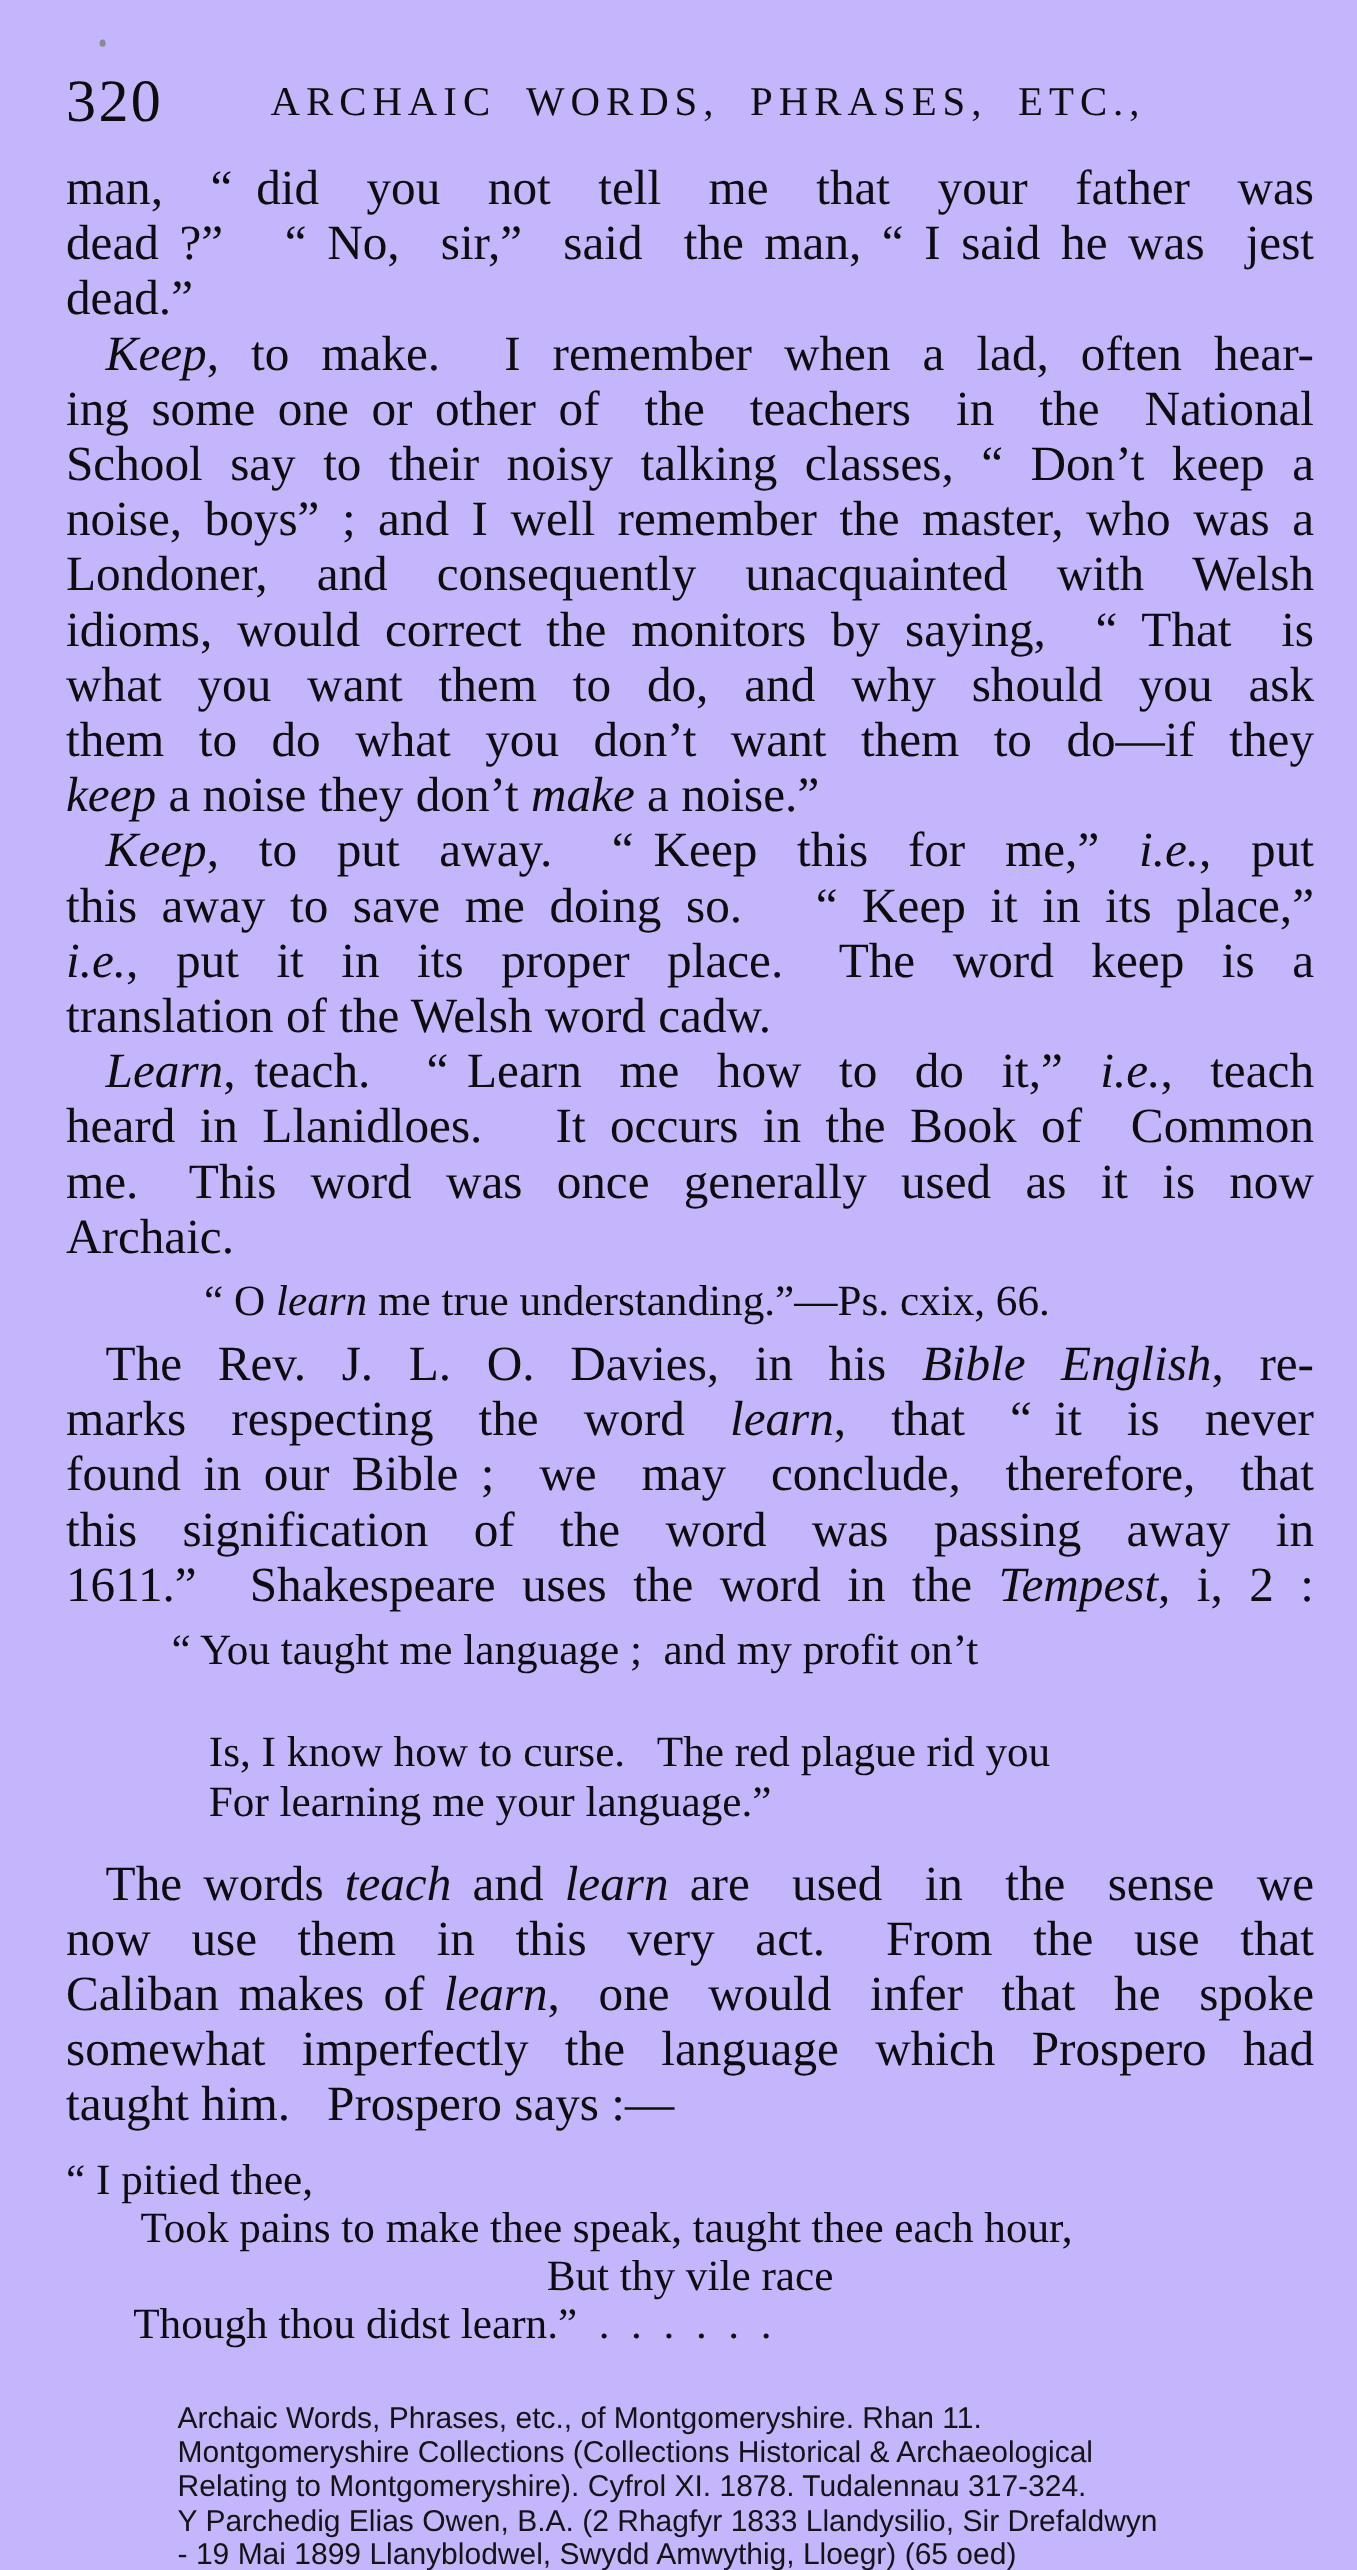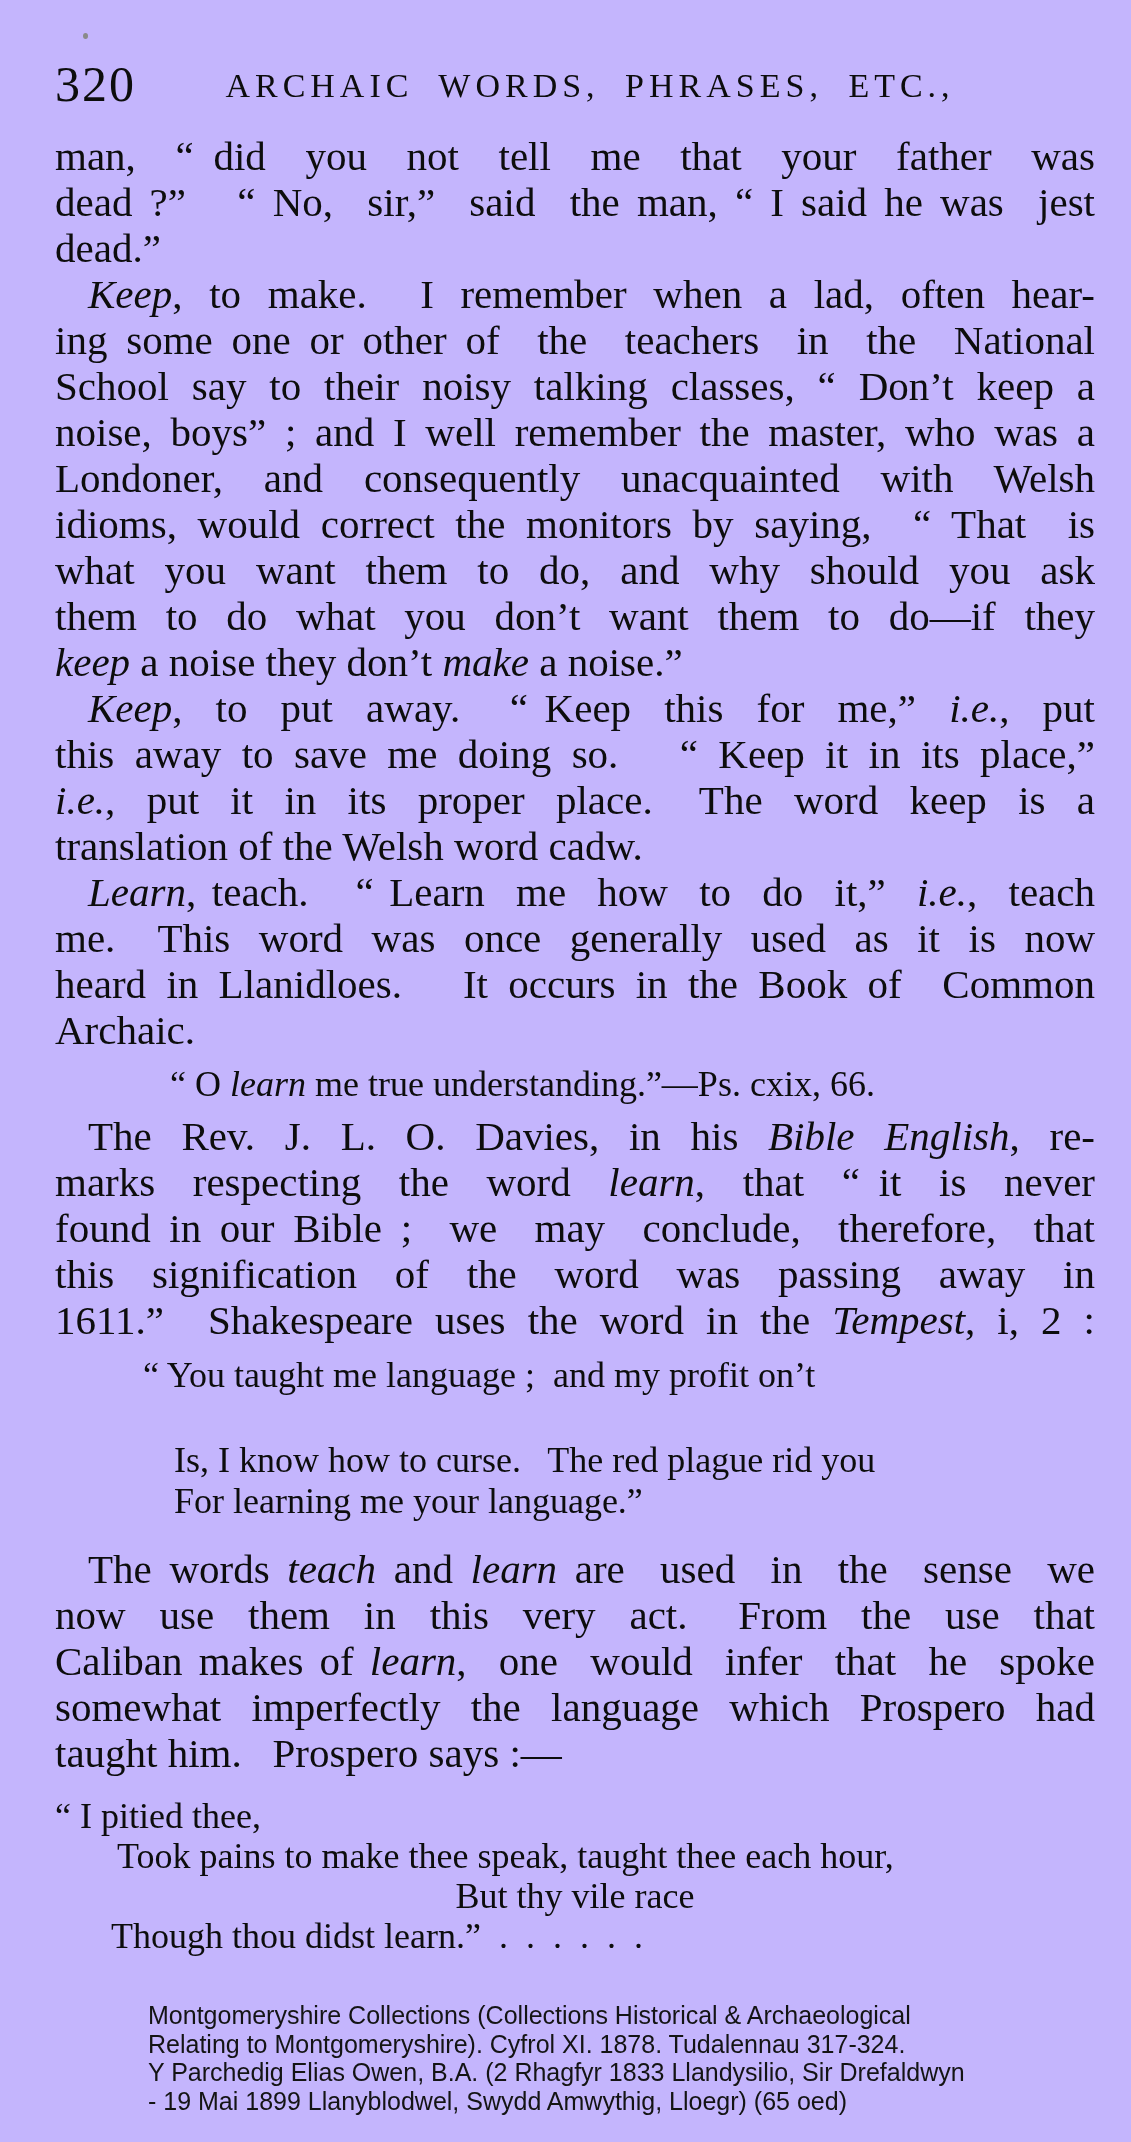--- a/index.html
+++ b/index.html
@@ -72,22 +72,22 @@
         <div class="line" data-name="text-line"><span class="it" data-name="italic-term">keep</span><span data-name="text-run"> a noise they don’t </span><span class="it" data-name="italic-term">make</span><span data-name="text-run"> a noise.”</span></div>
       </div>
       <div class="block para" data-name="para-keep-to-put-away">
         <div class="line jl ind" data-name="text-line"><span class="it" data-name="italic-term">Keep</span><span data-name="text-run">,  to  put  away.   “ Keep  this  for  me,”  </span><span class="it" data-name="italic-term">i.e.</span><span data-name="text-run">,  put</span></div>
         <div class="line jl" data-name="text-line"><span data-name="text-run">this away to save me doing so.   “ Keep it in its place,”</span></div>
         <div class="line jl" data-name="text-line"><span class="it" data-name="italic-term">i.e.</span><span data-name="text-run">,  put  it  in  its  proper  place.   The  word  keep  is  a</span></div>
         <div class="line" data-name="text-line"><span data-name="text-run">translation of the Welsh word cadw.</span></div>
       </div>
       <div class="block para" data-name="para-learn-teach">
         <div class="line jl ind" data-name="text-line"><span class="it" data-name="italic-term">Learn</span><span data-name="text-run">, teach.   “ Learn  me  how  to  do  it,”  </span><span class="it" data-name="italic-term">i.e.</span><span data-name="text-run">,  teach</span></div>
+        <div class="line jl" data-name="text-line"><span data-name="text-run">heard in Llanidloes.   It occurs in the Book of  Common</span></div>
         <div class="line jl" data-name="text-line"><span data-name="text-run">me.   This  word  was  once  generally  used  as  it  is  now</span></div>
-        <div class="line jl" data-name="text-line"><span data-name="text-run">heard in Llanidloes.   It occurs in the Book of  Common</span></div>
         <div class="line" data-name="text-line"><span data-name="text-run">Archaic.</span></div>
       </div>
       <div class="block quote" data-name="quote-psalm">
         <div class="line" data-name="text-line"><span data-name="text-run">“ O </span><span class="it" data-name="italic-term">learn</span><span data-name="text-run"> me true understanding.”—Ps. cxix, 66.</span></div>
       </div>
       <div class="block para" data-name="para-rev-davies">
         <div class="line jl ind" data-name="text-line"><span data-name="text-run">The  Rev.  J.  L.  O.  Davies,  in  his  </span><span class="it" data-name="italic-term">Bible  English</span><span data-name="text-run">,  re-</span></div>
         <div class="line jl" data-name="text-line"><span data-name="text-run">marks  respecting  the  word  </span><span class="it" data-name="italic-term">learn</span><span data-name="text-run">,  that  “ it  is  never</span></div>
         <div class="line jl" data-name="text-line"><span data-name="text-run">found in our Bible ;  we  may  conclude,  therefore,  that</span></div>
         <div class="line jl" data-name="text-line"><span data-name="text-run">this  signification  of  the  word  was  passing  away  in</span></div>
@@ -106,19 +106,20 @@
         <div class="line" data-name="text-line"><span data-name="text-run">taught him.   Prospero says :—</span></div>
       </div>
       <div class="block verse" data-name="verse-prospero">
         <div class="line" data-name="text-line"><span data-name="text-run">“ I pitied thee,</span></div>
         <div class="line" data-name="text-line"><span data-name="text-run">Took pains to make thee speak, taught thee each hour,</span></div>
         <div class="line" data-name="text-line"><span data-name="text-run">But thy vile race</span></div>
         <div class="line" data-name="text-line"><span data-name="text-run">Though thou didst learn.”  .  .  .  .  .  .</span></div>
       </div>
     </div>
   <div id="footer" class="footer" data-name="attribution-note">
+      <div class="fline" data-name="attribution-line">Archaic Words, Phrases, etc., of Montgomeryshire. Rhan 11.</div>
       <div class="fline" data-name="attribution-line">Montgomeryshire Collections (Collections Historical &amp; Archaeological</div>
       <div class="fline" data-name="attribution-line">Relating to Montgomeryshire). Cyfrol XI. 1878. Tudalennau 317-324.</div>
       <div class="fline" data-name="attribution-line">Y Parchedig Elias Owen, B.A. (2 Rhagfyr 1833 Llandysilio, Sir Drefaldwyn</div>
       <div class="fline" data-name="attribution-line">- 19 Mai 1899 Llanyblodwel, Swydd Amwythig, Lloegr) (65 oed)</div>
     </div>
   <div class="speck s1" data-name="scan-artifact"></div>
 </div>
 
 </body></html>

